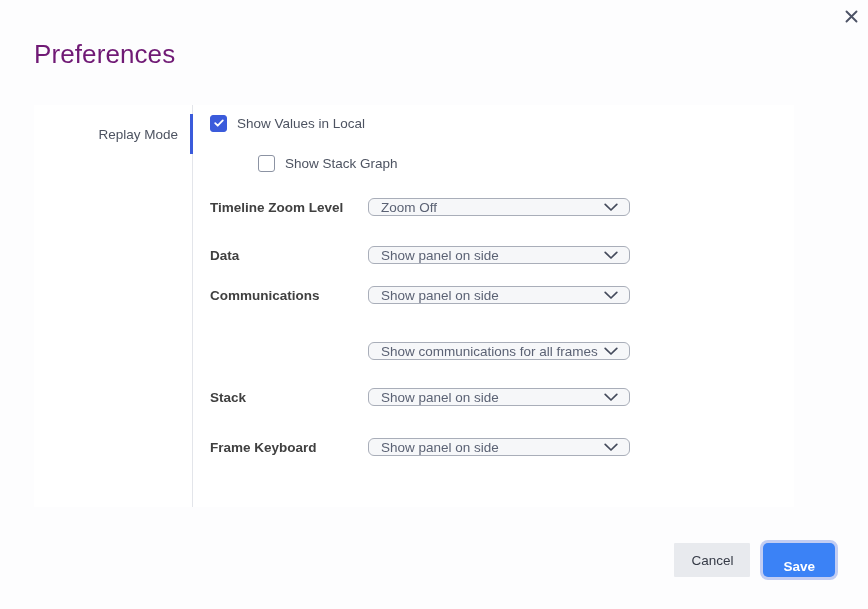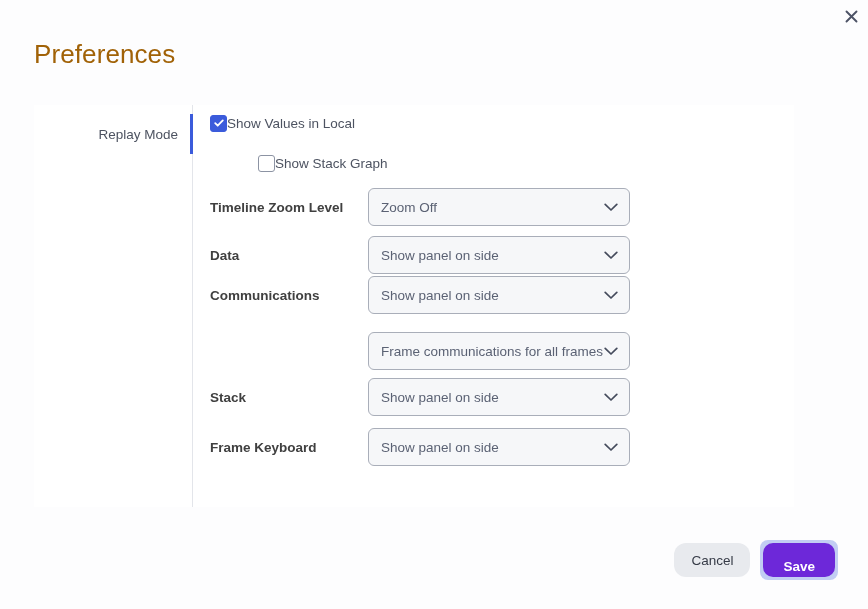--- a/index.html
+++ b/index.html
@@ -33,21 +33,21 @@
   }
   .close-btn svg { display: block; }
 
   
   .page-title {
     position: absolute;
     left: 34px;
     top: 37px;
     font-size: 26px;
     font-weight: 300;
-    color: #a16207;
+    color: #701a75;
     letter-spacing: 0.1px;
     line-height: 34px;
     white-space: nowrap;
   }
 
   
   .panel {
     position: absolute;
     left: 34px;
     top: 105px;
@@ -123,20 +123,21 @@
     background: #3b5bdb;
     border: 1px solid #3b5bdb;
   }
   .cbox.unchecked {
     background: #ffffff;
     border: 1.6px solid #8c93a3;
   }
   .cbox svg { display: block; }
 
   .check-label {
+    margin-left: 10px;
     font-size: 13.5px;
     color: #4d5361;
     white-space: nowrap;
     cursor: pointer;
   }
 
   
   .form-row {
     position: absolute;
     left: 17px;
@@ -148,21 +149,21 @@
   .row-label {
     width: 158px;
     flex: 0 0 158px;
     font-size: 13.5px;
     font-weight: bold;
     color: #404040;
     white-space: nowrap;
   }
   .select {
     width: 262px;
-    height: 38px;
+    height: 18px;
     box-sizing: border-box;
     background: #f6f7f9;
     border: 1px solid #a9aeb9;
     border-radius: 6px;
     display: flex;
     align-items: center;
     padding: 0 11px 0 12px;
     cursor: pointer;
     position: relative;
   }
@@ -180,46 +181,46 @@
   .footer {
     position: absolute;
     right: 30px;
     top: 540px;
     display: flex;
     align-items: center;
     gap: 10px;
   }
   .btn {
     border: none;
-    border-radius: 12px;
+    border-radius: 1px;
     font-family: "Liberation Sans", sans-serif;
     cursor: pointer;
     box-sizing: border-box;
   }
   .btn-cancel {
     background: #e8eaee;
     color: #363b47;
     font-size: 13.5px;
     height: 34px;
     padding: 0 17px;
   }
   .btn-save-wrap {
     border-radius: 8px;
     padding: 3px;
     background: #c2cdf3;
     display: inline-flex;
   }
   .btn-save {
-    background: #6d28d9;
+    background: #3b82f6;
     color: #ffffff;
     font-size: 13.5px;
     font-weight: bold;
     height: 34px;
     padding: 16px 20px;
-    border-radius: 10px;
+    border-radius: 5px;
   }
 </style>
 </head>
 <body>
 
 <button class="close-btn">
   <span>
     <svg width="13" height="13" viewBox="0 0 13 13" aria-hidden="true">
       <path d="M1.5 1.5 L11.5 11.5 M11.5 1.5 L1.5 11.5" stroke="#4c5265" stroke-width="1.9" stroke-linecap="round"></path>
     </svg>
@@ -284,21 +285,21 @@
           <svg width="14" height="9" viewBox="0 0 14 9" aria-hidden="true">
             <path d="M1.2 1.4 L7 7 L12.8 1.4" stroke="#454b5c" stroke-width="1.7" fill="none" stroke-linecap="round" stroke-linejoin="round"></path>
           </svg>
         </span>
       </div>
     </div>
 
     <div class="form-row" style="top:229px">
       <div class="row-label"></div>
       <div class="select">
-        <span class="select-value">Frame communications for all frames</span>
+        <span class="select-value">Show communications for all frames</span>
         <span class="chev">
           <svg width="14" height="9" viewBox="0 0 14 9" aria-hidden="true">
             <path d="M1.2 1.4 L7 7 L12.8 1.4" stroke="#454b5c" stroke-width="1.7" fill="none" stroke-linecap="round" stroke-linejoin="round"></path>
           </svg>
         </span>
       </div>
     </div>
 
     <div class="form-row" style="top:275px">
       <div class="row-label">Stack</div>

